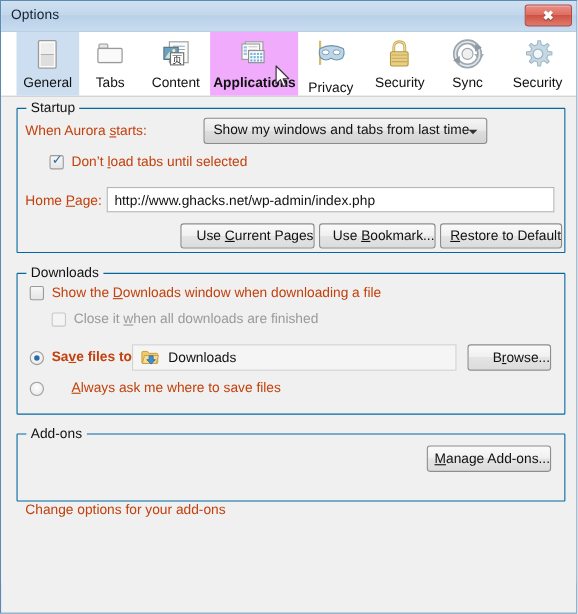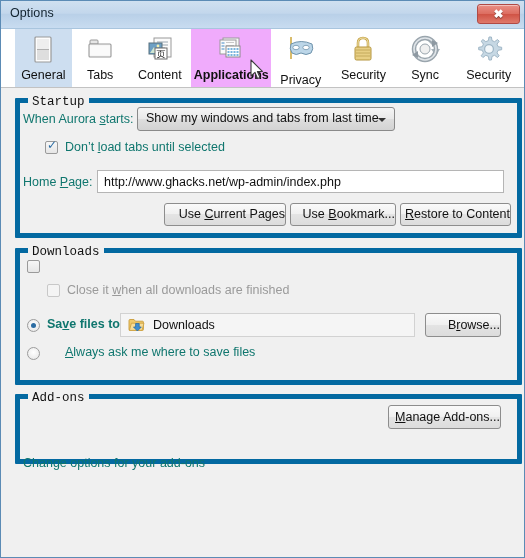--- a/index.html
+++ b/index.html
@@ -109,54 +109,54 @@
   
   #content {
     position: relative;
     height: 442px;
     background: #f0f0f0;
     padding: 0;
   }
 
   .groupbox {
     position: absolute;
-    border: 5px solid #0369a1;
+    border: 1px solid #0369a1;
     border-radius: 1px;
     background: transparent;
-    font-family: Liberation Mono, monospace;
   }
   .group-legend {
     position: absolute;
     top: -8px; left: 8px;
     background: #f0f0f0;
     padding: 0 4px;
     font-size: 12.5px;
     color: #111111;
     white-space: nowrap;
   }
 
   .lbl {
     position: absolute;
     font-size: 12.5px;
-    color: #0f766e;
+    color: #c2410c;
     white-space: nowrap;
   }
   .lbl.disabled { color: #9a9a9a; }
   u { text-decoration: underline; text-underline-offset: 1px; }
 
   
   .dropdown {
     position: absolute;
     box-sizing: border-box;
     border: 1px solid #8a8a8a;
     border-radius: 3px;
     background: linear-gradient(to bottom, #f5f5f5 0%, #e9e9e9 48%, #dedede 50%, #d3d3d3 100%);
     font-size: 12.5px;
     color: #111111;
     cursor: pointer;
+    margin-left: 48px;
   }
   .dropdown .dd-text {
     position: absolute;
     left: 8px; top: 3px;
     white-space: nowrap;
   }
   .dropdown .dd-arrow {
     position: absolute;
     right: 8px; top: 10px;
     width: 0; height: 0;
@@ -432,28 +432,31 @@
     </div>
     <input class="textinput" style="left: 96px; top: 82px; width: 407px; height: 23px;" value="http://www.ghacks.net/wp-admin/index.php">
 
     <div class="btn" style="left:163px; top:115px; width:122px; height:23px; line-height:21px;">
       <span class="bl"><span>Use </span><u>C</u><span>urrent Pages</span></span>
     </div>
     <div class="btn" style="left:289px; top:115px; width:106px; height:23px; line-height:21px;">
       <span class="bl"><span>Use </span><u>B</u><span>ookmark...</span></span>
     </div>
     <div class="btn" style="left:399px; top:115px; width:111px; height:23px; line-height:21px;">
-      <span class="bl"><span></span><u>R</u><span>estore to Content</span></span>
+      <span class="bl"><span></span><u>R</u><span>estore to Default</span></span>
     </div>
 
     <div class="groupbox" style="left:14px; top:160px; width:497px; height:127px;">
       <div class="group-legend">Downloads</div>
     </div>
 
     <div class="checkbox" style="left:26px; top:172px;"></div>
+    <div class="lbl" style="left:46px; top:171px;">
+      <span>Show the </span><u>D</u><span>ownloads window when downloading a file</span>
+    </div>
 
     <div class="checkbox disabled" style="left:46px; top:196px;"></div>
     <div class="lbl disabled" style="left:66px; top:195px;">
       <span>Close it </span><u>w</u><span>hen all downloads are finished</span>
     </div>
 
     <div class="radio" style="left:26px; top:231px;">
       <span class="dot"></span>
     </div>
     <div class="lbl" style="left:46px; top:229px;font-weight:bold;">

